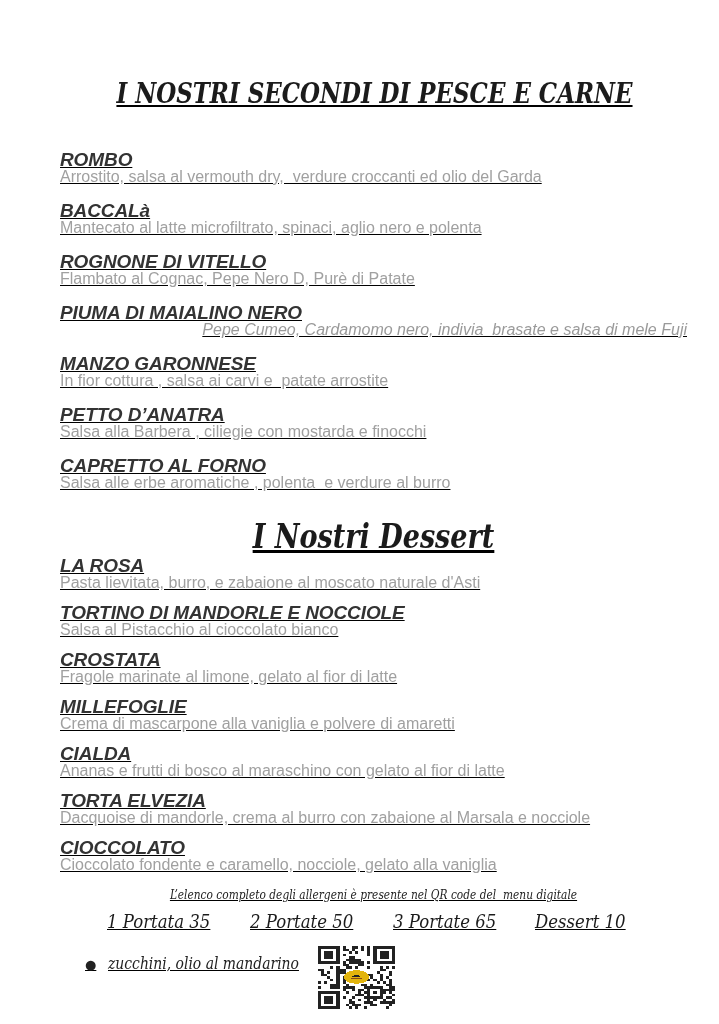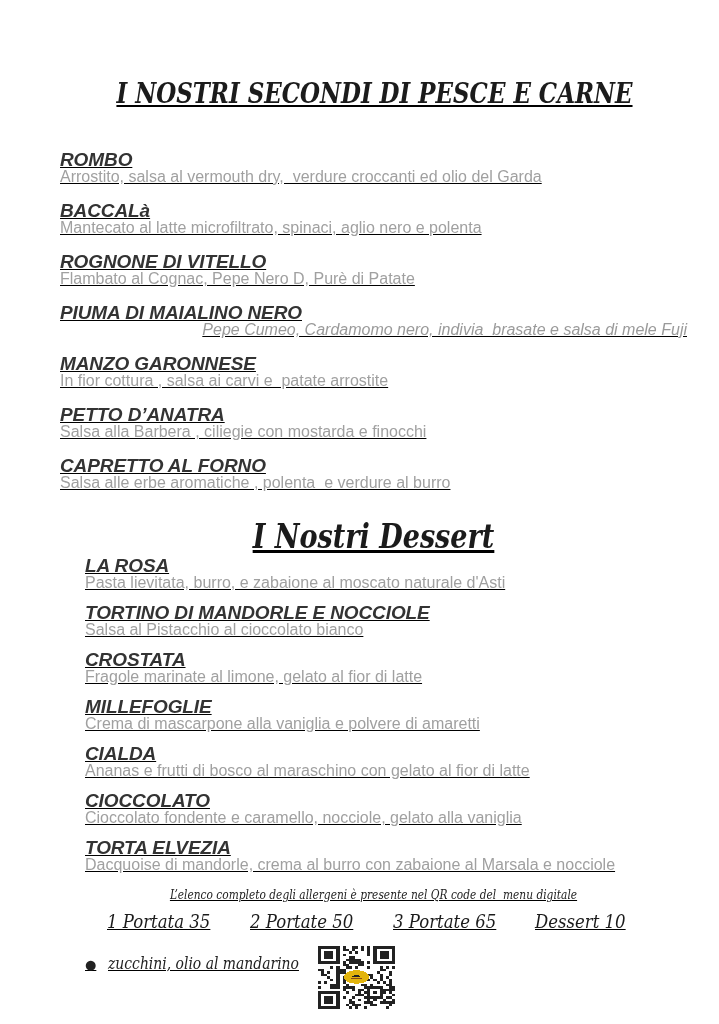--- a/index.html
+++ b/index.html
@@ -11,21 +11,21 @@
   .main-title{
     margin:0;text-align:center;
     font-family:"DejaVu Serif",serif;font-style:italic;font-weight:600;
     font-size:28px;line-height:34px;color:#1b1b1b;
     transform:scaleX(.82);transform-origin:center;
     white-space:nowrap;
   }
   .items{margin-top:41px;}
   .items.dessert{margin-top:2px;}
   .item{margin-bottom:17px;}
-  .items.dessert .item{margin-bottom:13px;margin-left:25px;}
+  .items.dessert .item{margin-bottom:13px;}
   .item-name{
     font-weight:bold;font-style:italic;font-size:19px;line-height:16px;
     color:#333333;letter-spacing:-0.1px;
   }
   .item-desc{
     font-size:16px;line-height:18px;color:#a0a0a0;white-space:pre-wrap;
   }
   .item-desc.italic{font-style:italic;color:#9a9a9a;text-align:right;}
   .dessert-title{
     margin:26px 0 0 0;text-align:center;
@@ -128,27 +128,27 @@
     <div class="item-name">MILLEFOGLIE</div>
     <div class="item-desc">Crema di mascarpone alla vaniglia e polvere di amaretti</div>
   </div>
 
   <div class="item">
     <div class="item-name">CIALDA</div>
     <div class="item-desc">Ananas e frutti di bosco al maraschino con gelato al fior di latte</div>
   </div>
 
   <div class="item">
+    <div class="item-name">TORTA ELVEZIA</div>
+    <div class="item-desc">Dacquoise di mandorle, crema al burro con zabaione al Marsala e nocciole</div>
+  </div>
+
+  <div class="item">
     <div class="item-name">CIOCCOLATO</div>
     <div class="item-desc">Cioccolato fondente e caramello, nocciole, gelato alla vaniglia</div>
-  </div>
-
-  <div class="item">
-    <div class="item-name">TORTA ELVEZIA</div>
-    <div class="item-desc">Dacquoise di mandorle, crema al burro con zabaione al Marsala e nocciole</div>
   </div>
 </div>
 
   <div class="allergen">L’elenco completo degli allergeni è presente nel QR code del  menu digitale</div>
 
   <div class="prices">
     <span>1 Portata 35</span>
     <span>2 Portate 50</span>
     <span>3 Portate 65</span>
     <span>Dessert 10</span>

